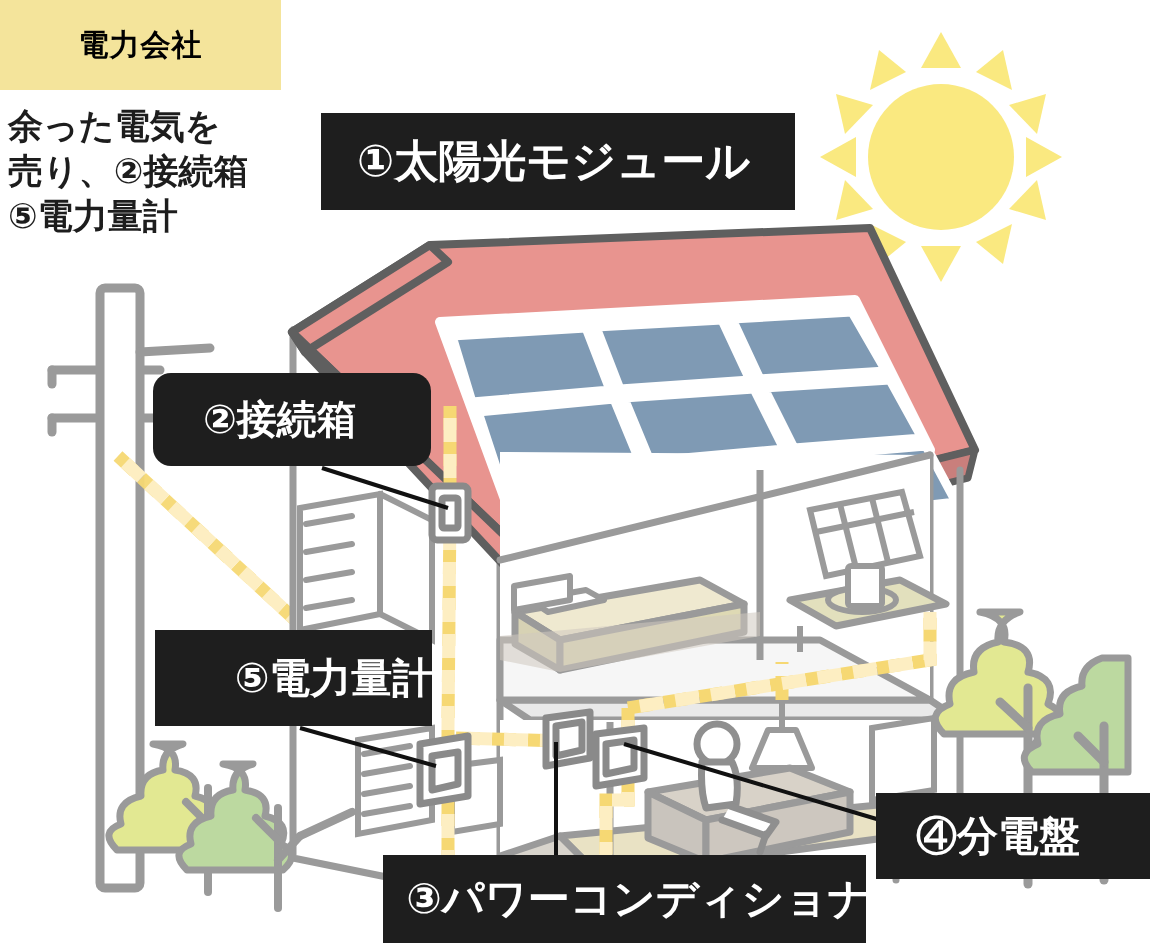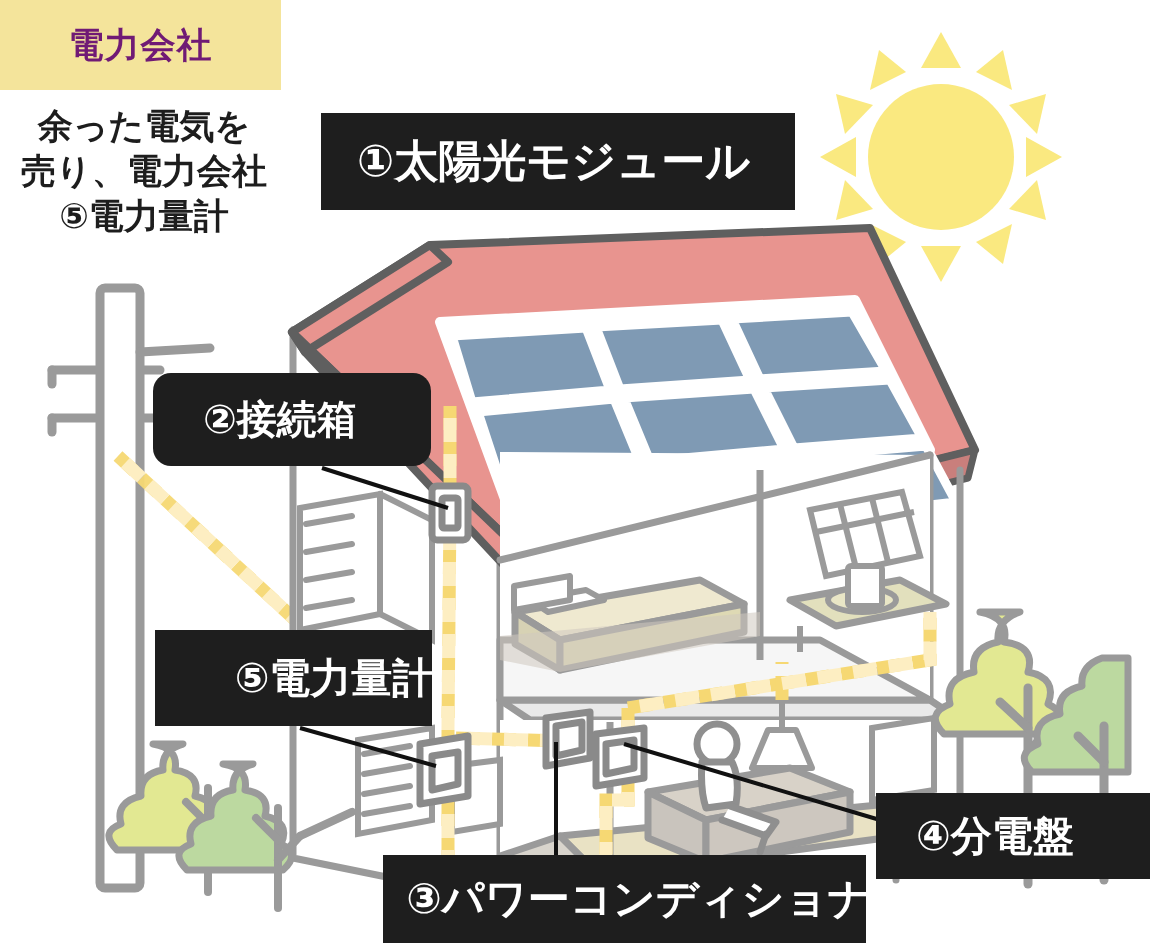--- a/index.html
+++ b/index.html
@@ -24,33 +24,33 @@
     left: 0;
     top: 0;
     width: 281px;
     height: 90px;
     background: #f4e49b;
     display: flex;
     align-items: center;
     justify-content: center;
   }
   .util-chip-label {
-    font-size: 35px;
+    font-size: 30px;
     font-weight: 700;
-    color: #701a75;
+    color: #000000;
     letter-spacing: 1px;
   }
 
   
   .util-note {
     position: absolute;
     left: 8px;
     top: 104px;
     width: 272px;
-    text-align: center;
+    text-align: left;
     font-size: 35px;
     font-weight: 700;
     line-height: 1.28;
     color: #1d1d1d;
     letter-spacing: 0px;
   }
 
   
   .callout {
     position: absolute;
@@ -74,21 +74,21 @@
 
   #callout-2 { left: 153px; top: 373px;  width: 278px; height: 93px; border-radius: 18px; }
   #callout-2 span { font-size: 40px; padding-left: 50px; }
 
   #callout-5 { left: 155px; top: 630px;  width: 277px; height: 96px; }
   #callout-5 span { font-size: 41px; padding-left: 34px; margin-left: 47px; }
 
   #callout-3 { left: 383px; top: 855px;  width: 483px; height: 88px; }
   #callout-3 span { font-size: 42px; padding-left: 28px; }
 
-  #callout-4 { left: 876px; top: 793px;  width: 274px; height: 86px; }
+  #callout-4 { left: 876px; top: 793px;  width: 274px; height: 86px; font-family: Liberation Serif, serif; }
   #callout-4 span { font-size: 41px; padding-left: 40px; }
 
   svg.art {
     position: absolute;
     left: 0;
     top: 0;
     width: 1150px;
     height: 946px;
     z-index: 5;
   }
@@ -351,21 +351,21 @@
 
     <path d="M880 820 L624 744" stroke="#111" stroke-width="4" fill="none"></path>
   </svg>
 
   <div class="util-chip">
     <div class="util-chip-label">電力会社</div>
   </div>
 
   <div class="util-note">
     <div>余った電気を</div>
-    <div>売り、電力会社</div>
+    <div>売り、②接続箱</div>
     <div>⑤電力量計</div>
   </div>
 
   <div class="callout" id="callout-1">
     <span>①太陽光モジュール</span>
   </div>
 
   <div class="callout" id="callout-2">
     <span>②接続箱</span>
   </div>

